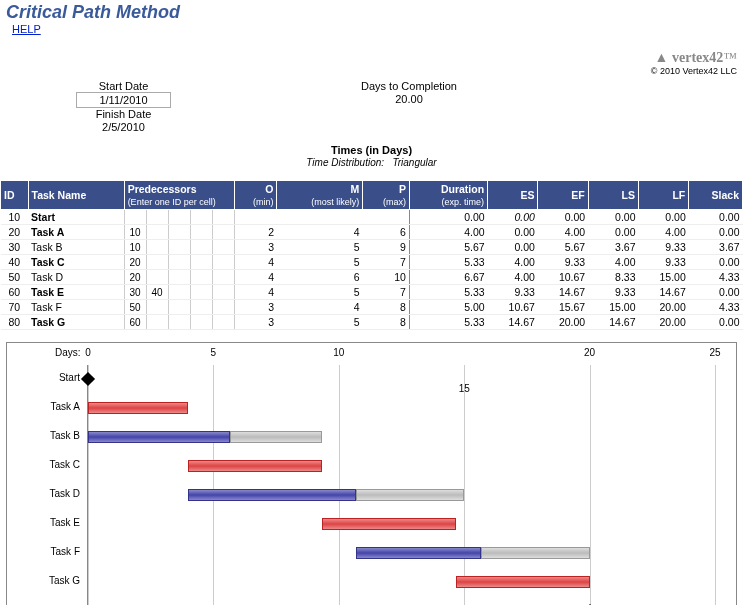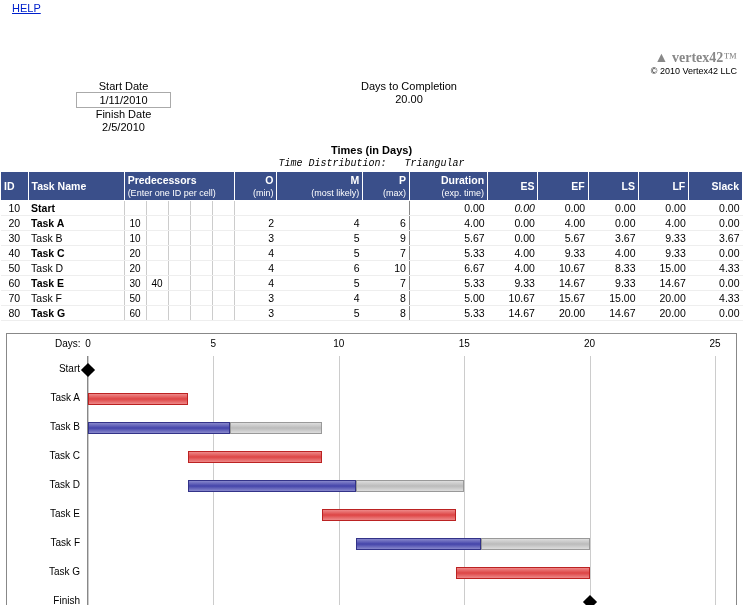--- a/index.html
+++ b/index.html
@@ -16,22 +16,22 @@
   .logo { font-size: 14px; color: #888; font-family: Georgia, serif; }
   .copyright { font-size: 9px; color: #000; text-align: right; padding-left: 33px; }
   .help { color: #0020cc; text-decoration: underline; font-size: 11px; padding-left: 6px; cursor:pointer;}
   .info-row { display: flex; gap: 20px; padding: 4px 6px; }
   .info-col { text-align: center; }
   .info-label { font-size: 11px; }
   .info-val { border: 1px solid #aaa; display:inline-block; min-width:95px; text-align:center; background:#fff; font-size:11px; padding:1px 6px; }
   .info-val.noborder { border: none; }
   .times-head { text-align:center; margin-top:6px; }
   .times-title { font-weight:bold; font-size:11px; }
-  .times-sub { font-size:10px; font-style:italic;font-family:Liberation Mono, monospace;}
-  table.data { border-collapse: collapse; width: 100%; margin-top:2px; font-size:10.5px; }
+  .times-sub { font-size:10px; font-style:italic;}
+  table.data { border-collapse: collapse; width: 100%; margin-top:12px; font-size:10.5px; }
   table.data th { background:#3a4f8a; color:#fff; font-weight:bold; padding:2px 3px; border:1px solid #fff; text-align:left; font-size:10.5px;}
   table.data th.center, table.data td.num { text-align:right; }
   table.data th.num { text-align:right;}
   table.data td.ctr { text-align:center; }
   table.data td { padding:1px 3px; border-bottom:1px solid #eee; }
   table.data td.lborder { border-left:1px solid #888; }
   table.data td.rborder { border-right:1px solid #888; }
   .subhead { font-size:9px; font-weight:normal; color:#fff;}
   .bold { font-weight:bold; }
   .ital { font-style:italic; }
@@ -54,20 +54,21 @@
   .sw-diamond { width:8px; height:8px; background:#000; transform:rotate(45deg); margin:0 2px;}
   .tick-top { position:absolute; top:-18px; font-size:10px; transform:translateX(-50%);}
   .tick-bot { position:absolute; bottom:-18px; font-size:10px; transform:translateX(-50%);}
   .pred-cell { border:1px solid #ccc; width:22px; text-align:center; background:#fff; font-size:10px;}
 </style>
 </head>
 <body>
 
 <div class="header-row">
   <div>
+    <div class="title">Critical Path Method</div>
     <span class="help">HELP</span>
   </div>
   <div class="logo-area">
     <div class="logo">▲ <b>vertex42</b>™</div>
     <div class="copyright">© 2010 Vertex42 LLC</div>
   </div>
 </div>
 
 <div class="info-row">
   <div style="width:50px;"></div>
@@ -260,21 +261,21 @@
   <div class="axis-label-left" style="top:4px;padding-left:40px;">Days:</div>
   <div class="axis-label-left" style="bottom:4px;">Weeks:</div>
   <div class="plot" id="plot">
       <div class="gridline" style="left: 0%;"></div>
       <div class="tick-top" style="left: 0%;">0</div>
       <div class="gridline" style="left: 20%;"></div>
       <div class="tick-top" style="left: 20%;">5</div>
       <div class="gridline" style="left: 40%;"></div>
       <div class="tick-top" style="left: 40%;">10</div>
       <div class="gridline" style="left: 60%;"></div>
-      <div class="tick-top" style="left: 60%;">15</div>
+      <div class="tick-top" style="left: 60%; margin-top: 36px;">15</div>
       <div class="gridline" style="left: 80%;"></div>
       <div class="tick-top" style="left: 80%;">20</div>
       <div class="gridline" style="left: 100%;"></div>
       <div class="tick-top" style="left: 100%;">25</div>
       <div class="tick-bot" style="left: 0%;">0</div>
       <div class="tick-bot" style="left: 20%;">1</div>
       <div class="tick-bot" style="left: 40%;">2</div>
       <div class="tick-bot" style="left: 60%;">3</div>
       <div class="tick-bot" style="left: 80%;">4</div>
       <div class="tick-bot" style="left: 100%;">5</div>

